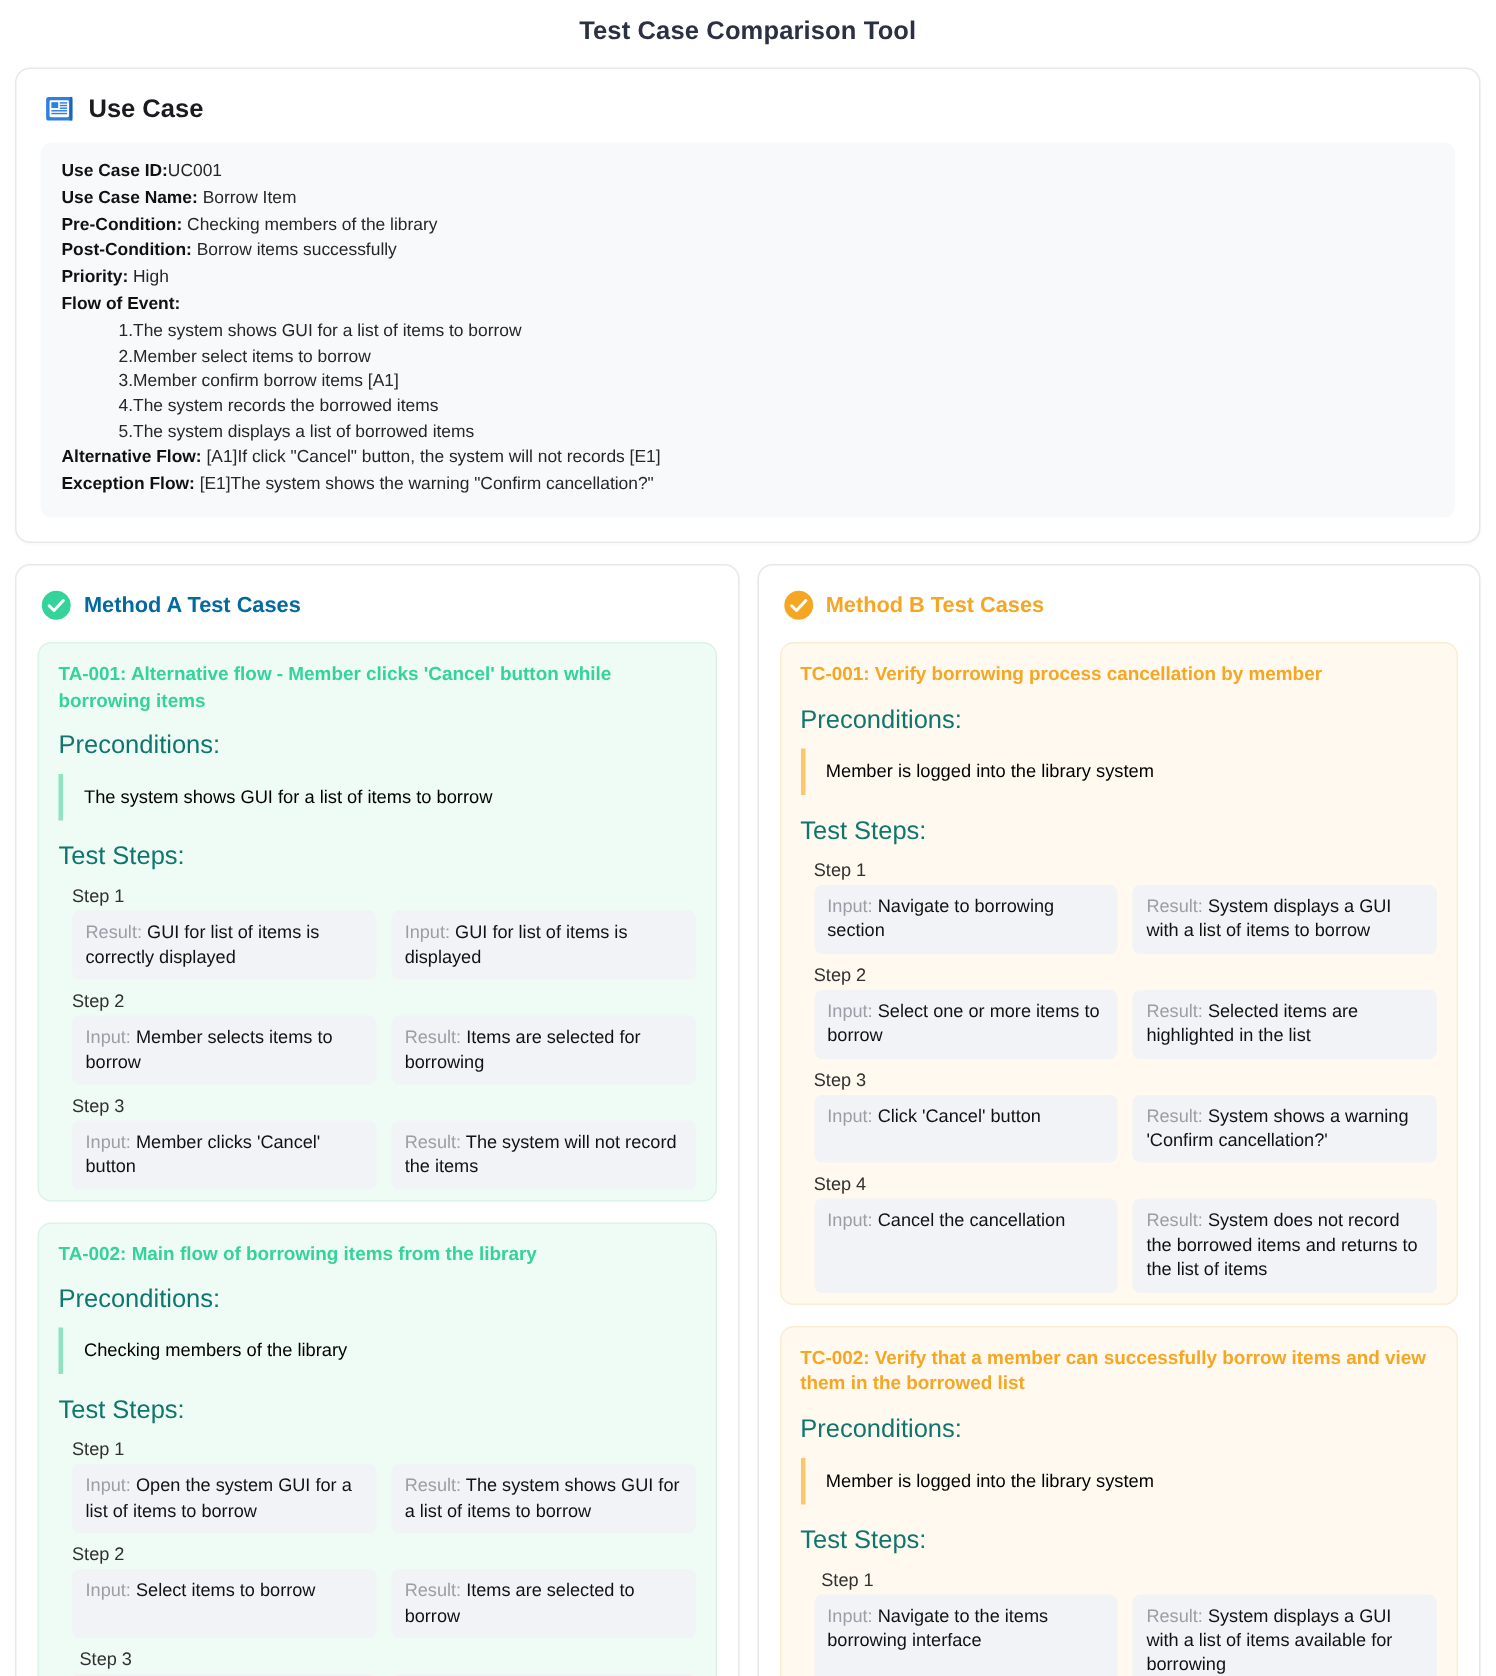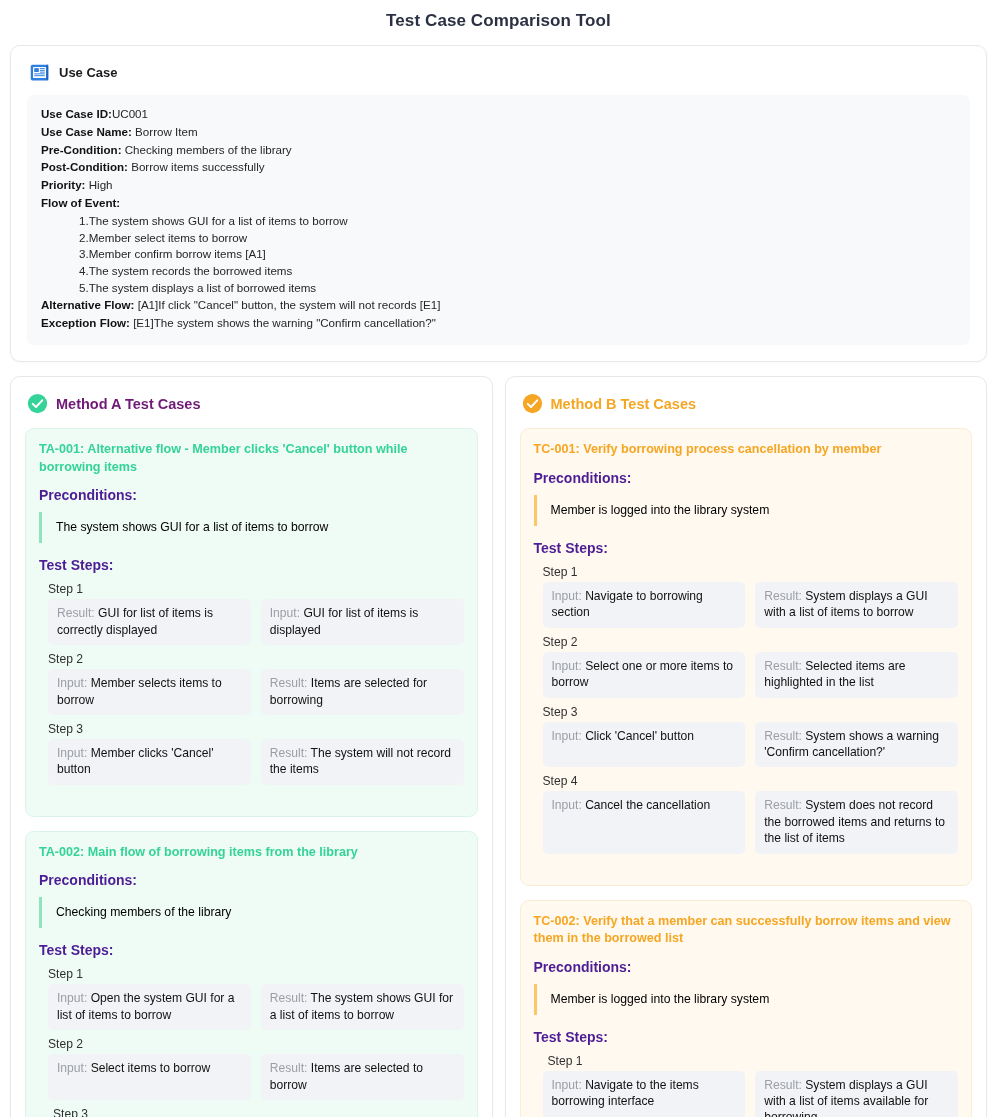--- a/index.html
+++ b/index.html
@@ -32,21 +32,21 @@
     padding: 14px 16px 16px 16px;
     box-shadow: 0 1px 2px rgba(0,0,0,0.03);
   }
   .uc-header {
     display: flex;
     align-items: center;
     gap: 9px;
     margin: 2px 0 12px 2px;
   }
   .uc-header .uc-title {
-    font-size: 13px;
+    font-size: 17px;
     font-weight: bold;
     color: #1b1b1f;
     text-align: center;
   }
   .doc-icon { width: 21px; height: 21px; display: block; }
 
   .uc-body {
     background: #f7f9fb;
     border-radius: 7px;
     padding: 11px 14px 13px 14px;
@@ -81,41 +81,41 @@
     margin: 2px 0 12px 2px;
   }
   .method-header .mh-label {
     font-size: 14.5px;
     font-weight: bold;
   }
   .check-icon { width: 21px; height: 21px; display: block; }
 
   .tc-card {
     border-radius: 9px;
-    padding: 12px 13px 24px 13px;
+    padding: 12px 13px 0 13px;
     margin-bottom: 12px;
     margin-top: 14px;
   }
   .tc-card:last-child { margin-bottom: 0; }
   .tc-card.green { background: #effbf5; border: 1px solid #dcf3e8; }
   .tc-card.orange { background: #fff9ef; border: 1px solid #fbedd4; }
 
   .tc-title {
     font-size: 12.6px;
     font-weight: bold;
     line-height: 1.38;
     margin-bottom: 11px;
   }
   .tc-title.green { color: #34d399; }
   .tc-title.orange { color: #f5a623; }
 
   .sec-label {
-    font-size: 14px;
-    font-weight: bold;
-    color: #4c1d95;
+    font-size: 17px;
+    font-weight: normal;
+    color: #0f766e;
     margin: 0 0 9px 0;
   }
   .precond {
     border-left: 3px solid;
     padding: 7px 0 7px 14px;
     font-size: 12.2px;
     color: #000000;
     margin-bottom: 14px;
     line-height: 1.4;
   }
@@ -208,21 +208,21 @@
   <div class="columns">
 
     <section class="method-panel">
       <div class="method-header">
         <span>
           <svg class="check-icon" viewBox="0 0 24 24" aria-hidden="true">
             <circle cx="12" cy="12" r="11" fill="#34d399"></circle>
             <path d="M6.6 12.4 L10.3 16 L17.4 8.4" fill="none" stroke="#ffffff" stroke-width="2.3" stroke-linecap="round" stroke-linejoin="round"></path>
           </svg>
         </span>
-        <span class="mh-label" style="color:#701a75">Method A Test Cases</span>
+        <span class="mh-label" style="color:#0369a1">Method A Test Cases</span>
       </div>
 
       <article class="tc-card green">
         <div class="tc-title green">TA-001: Alternative flow - Member clicks 'Cancel' button while borrowing items</div>
         <div class="sec-label">Preconditions:</div>
         <div class="precond green">The system shows GUI for a list of items to borrow</div>
         <div class="sec-label">Test Steps:</div>
         <div class="steps">
           <div>
             <div class="step-name">Step 1</div>

